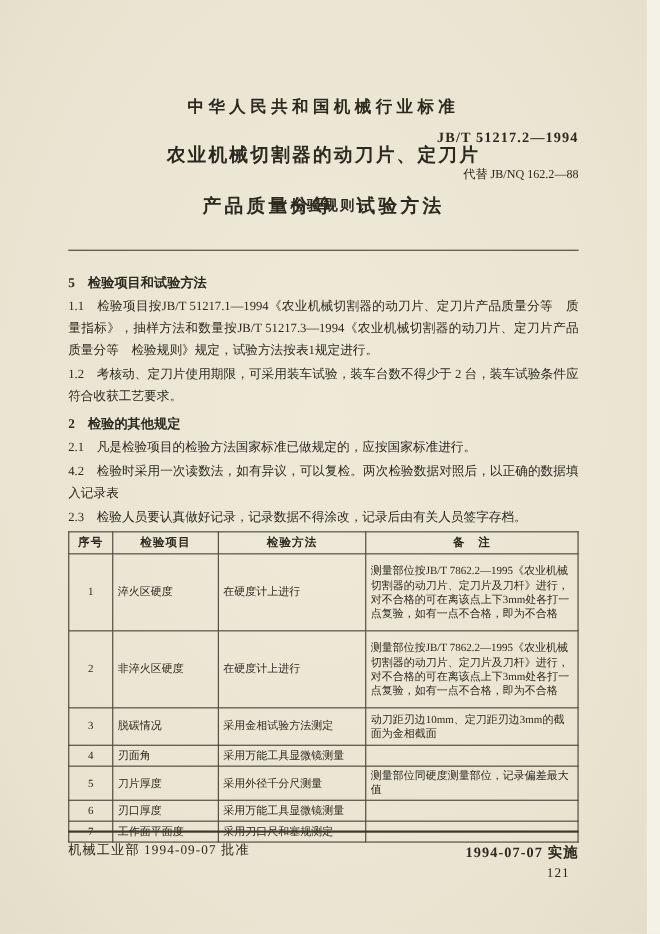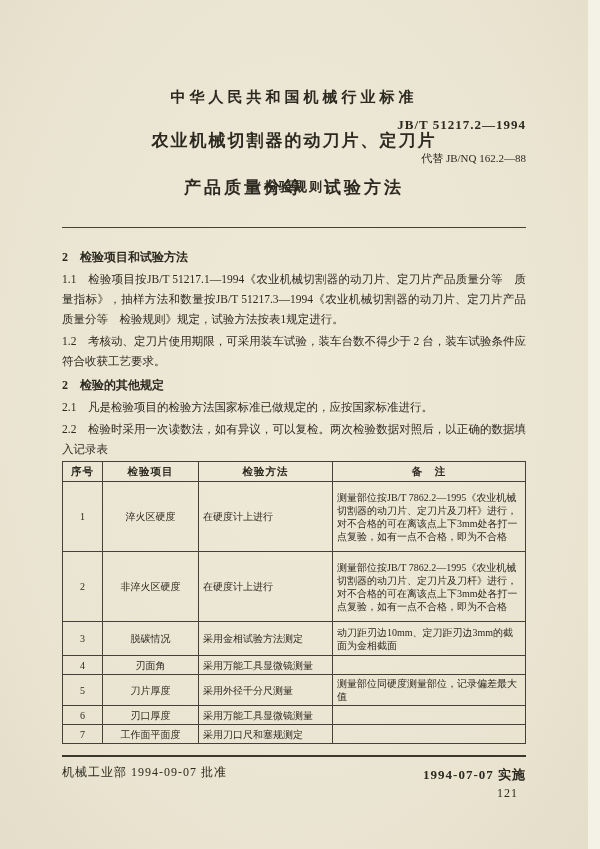--- a/index.html
+++ b/index.html
@@ -39,21 +39,21 @@
   table.spec {
     width:100%; border-collapse:collapse; table-layout:fixed;
     font-size:10px; line-height:13px;
   }
   table.spec th, table.spec td {
     border:1px solid #45413a; padding:2px 4px; vertical-align:middle;
     overflow:hidden;
   }
   table.spec th { font-weight:bold; text-align:center; height:20px; font-size:10.5px; letter-spacing:1px; }
   .c-no   { width:40px;  text-align:center; }
-  .c-item { width:96px;  text-align:center; }
+  .c-item { width:96px;  text-align:left; }
   .c-meth { width:134px; }
   .c-note { width:auto;  text-align:left; }
   tr.tall td { height:70px;margin-top:22px; }
   tr.mid  td { height:34px; }
   tr.slim td { height:19px; }
 
   .footer-rule { position:absolute; top:755px; left:62px; right:62px; border-top:2px solid #3c382c; }
   .footer-left  { position:absolute; top:764px; left:62px;  font-size:12px; letter-spacing:1px; }
   .footer-right { position:absolute; top:766px; right:62px; font-size:13px; font-weight:bold; letter-spacing:1px; }
   .page-no      { position:absolute; top:786px; right:70px; font-size:12px; letter-spacing:1px; }
@@ -66,27 +66,28 @@
   <div class="org">中华人民共和国机械行业标准</div>
   <div class="std-no">JB/T 51217.2—1994</div>
   <div class="title1">农业机械切割器的动刀片、定刀片</div>
   <div class="title2">产品质量分等　试验方法</div>
   <div class="title3">（检验规则）</div>
   <div class="replaces">代替 JB/NQ 162.2—88</div>
   <div class="header-rule"></div>
 
   <div class="content">
 
-    <p class="sec-head">2　检验项目和试验方法</p>
+    <p class="sec-head">5　检验项目和试验方法</p>
     <p class="clause">1.1　检验项目按JB/T 51217.1—1994《农业机械切割器的动刀片、定刀片产品质量分等　质量指标》，抽样方法和数量按JB/T 51217.3—1994《农业机械切割器的动刀片、定刀片产品质量分等　检验规则》规定，试验方法按表1规定进行。</p>
     <p class="clause">1.2　考核动、定刀片使用期限，可采用装车试验，装车台数不得少于 2 台，装车试验条件应符合收获工艺要求。</p>
 
     <p class="sec-head">2　检验的其他规定</p>
     <p class="clause">2.1　凡是检验项目的检验方法国家标准已做规定的，应按国家标准进行。</p>
-    <p class="clause">2.2　检验时采用一次读数法，如有异议，可以复检。两次检验数据对照后，以正确的数据填入记录表</p>
+    <p class="clause">4.2　检验时采用一次读数法，如有异议，可以复检。两次检验数据对照后，以正确的数据填入记录表</p>
+    <p class="clause">2.3　检验人员要认真做好记录，记录数据不得涂改，记录后由有关人员签字存档。</p>
 
 
     <table class="spec">
       <colgroup>
         <col class="c-no">
           <col class="c-item">
           <col class="c-meth">
           <col class="c-note">
       </colgroup>
       <thead>

